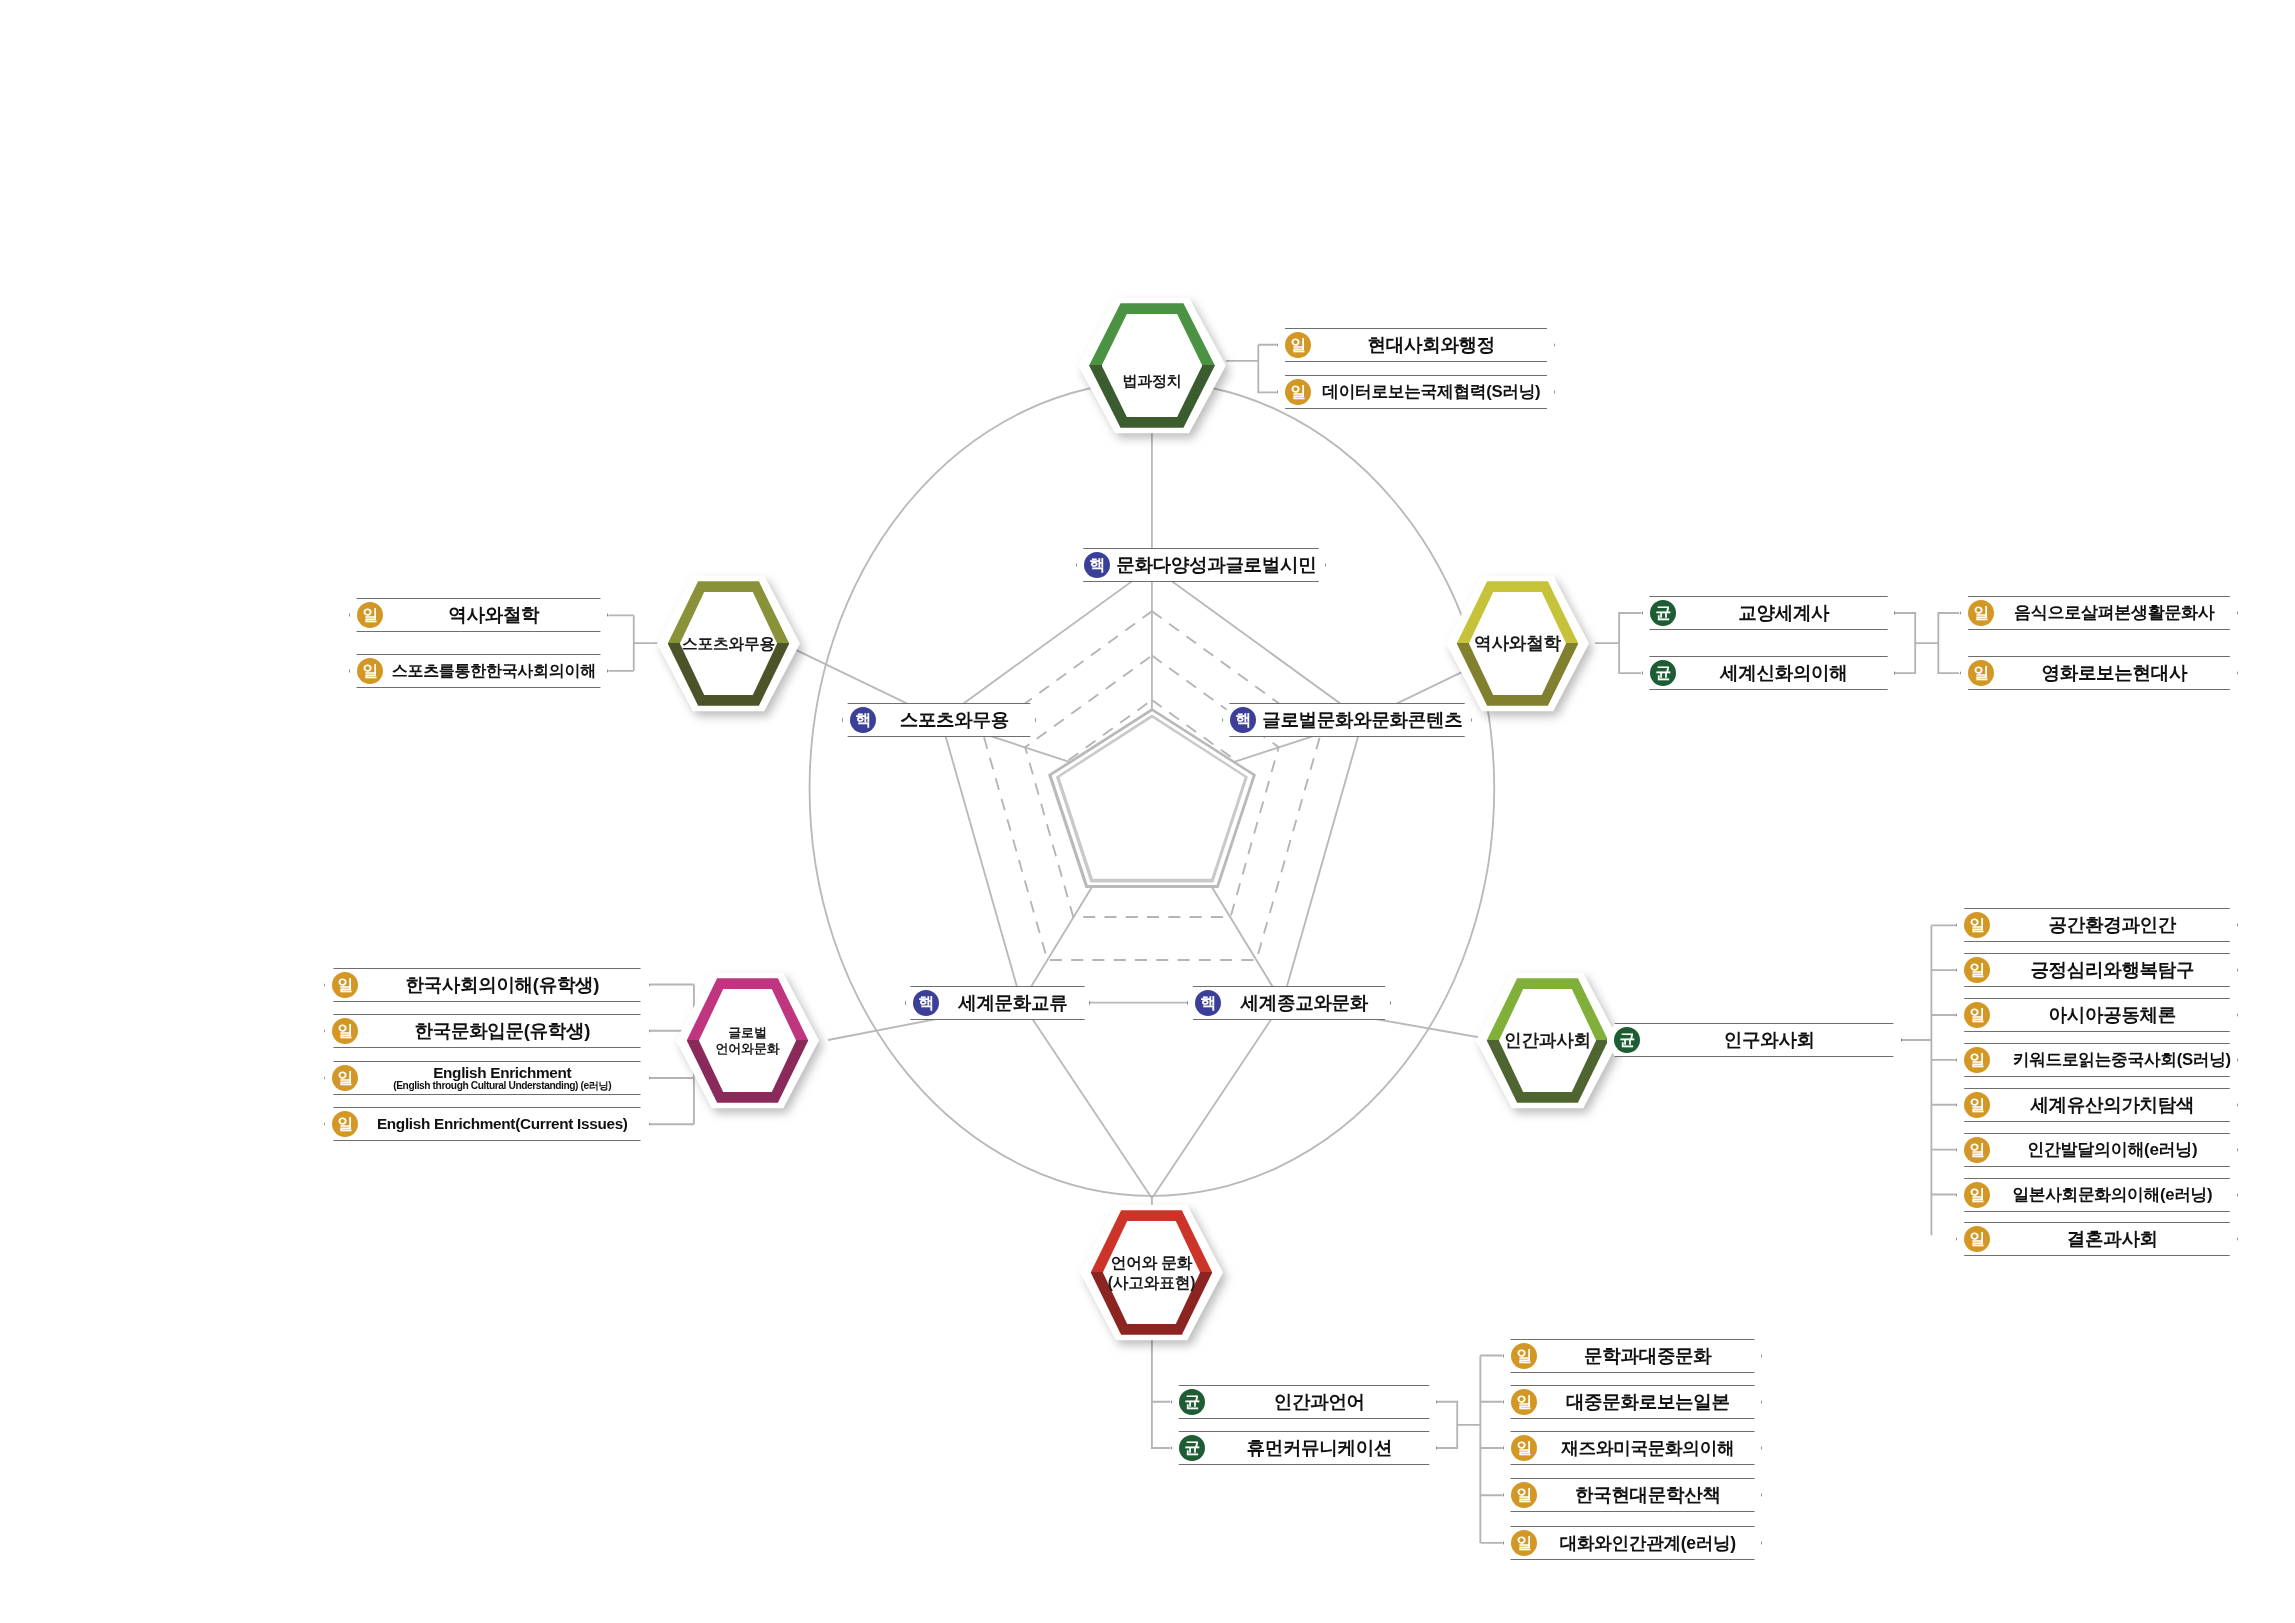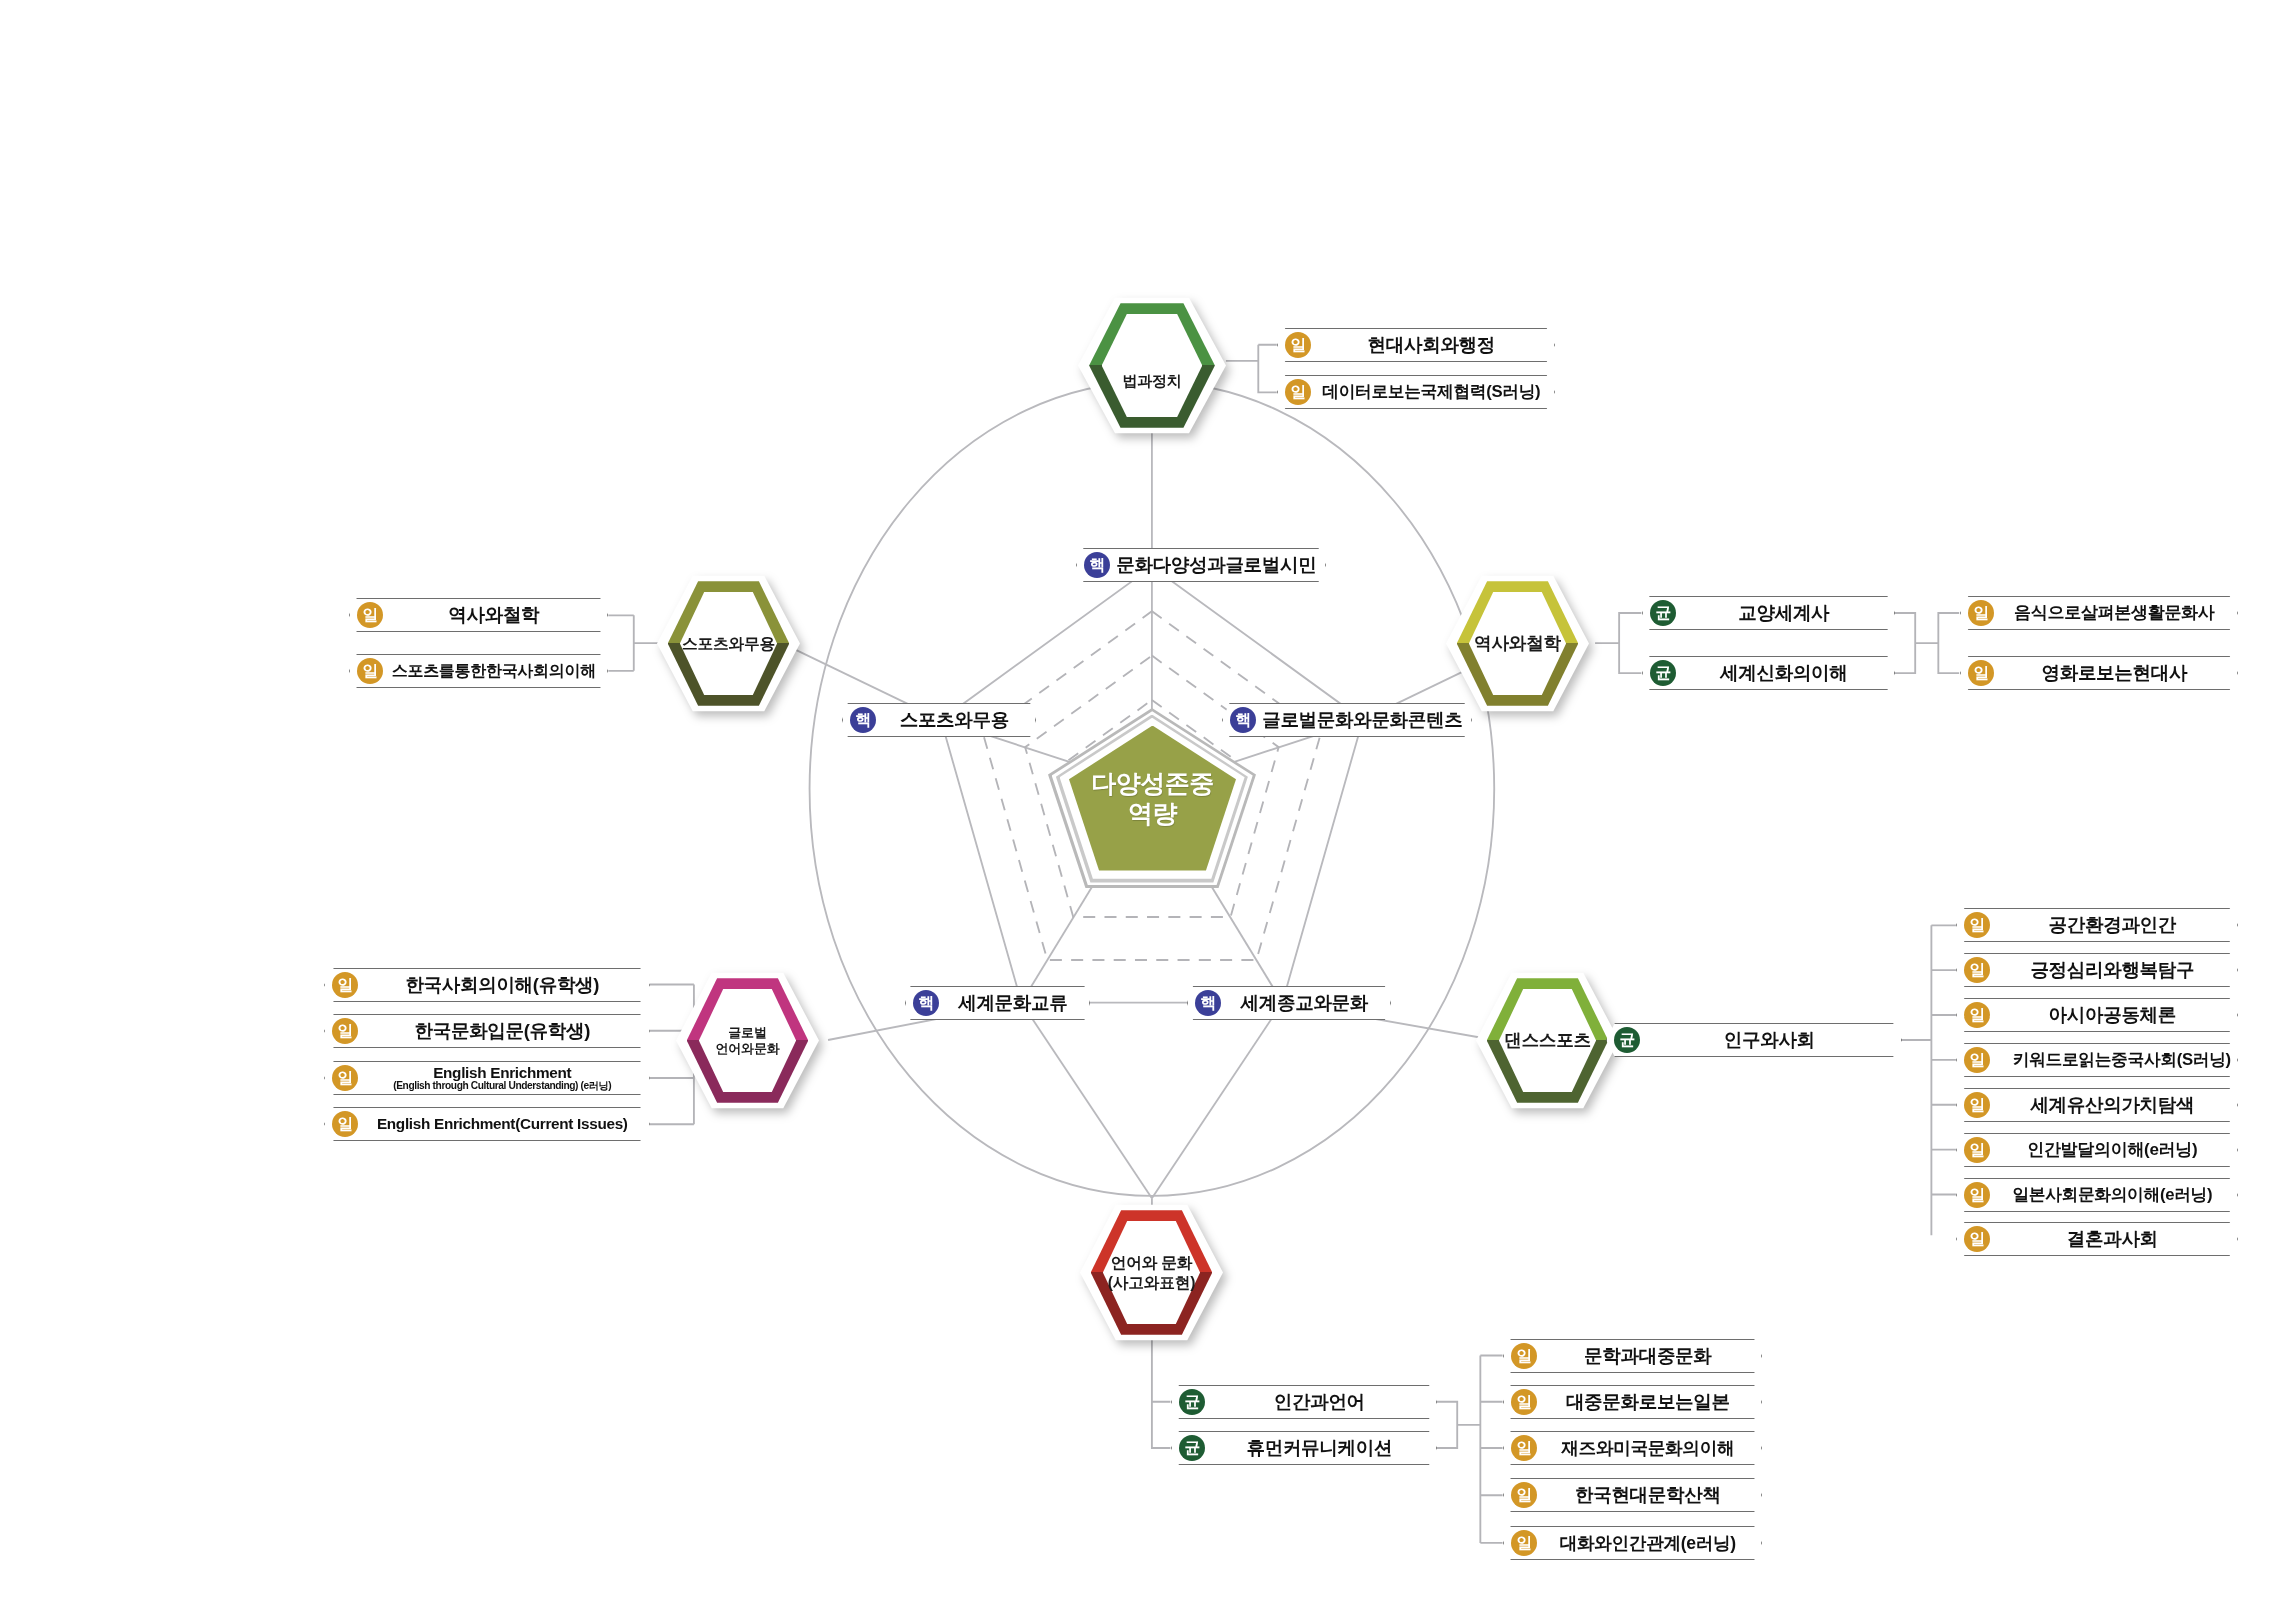--- a/index.html
+++ b/index.html
@@ -137,26 +137,20 @@
 
       <path d="M1425 1390 L1370 1390 M1370 1330 L1370 1450 M1370 1330 L1315 1330 M1370 1450 L1315 1450"></path>
     </g>
   </svg>
 
   <div class="pentawrap" style="left:1048px;top:708px;width:208px;height:180px;">
     <div class="pent pent-sh3" style="left:0;top:0;width:208px;height:180px;"></div>
     <div class="pent pent-sh2" style="left:3.7px;top:3.2px;width:201px;height:174px;"></div>
     <div class="pent pent-sh1" style="left:7.9px;top:6.5px;width:192px;height:168px;"></div>
     <div class="pent pent-sh0" style="left:11.6px;top:9.7px;width:185px;height:161px;"></div>
-    <div class="pent pent-core" style="left:21px;top:17.6px;width:167px;height:145px;">
-      <span style="font-size:25px;">
-        <span>다양성존중</span><br>
-        <span>역량</span>
-      </span>
-    </div>
   </div>
 
   <div class="pill big" style="left:1076px;top:548px;width:250px;">
     <span class="badge" style="background:#3b3f98;">핵</span>
     <span class="ptext">문화다양성과글로벌시민</span>
   </div>
 
   <div class="pill big" style="left:1222px;top:703px;width:250px;">
     <span class="badge" style="background:#3b3f98;">핵</span>
     <span class="ptext">글로벌문화와문화콘텐츠</span>
@@ -226,21 +220,21 @@
   </div>
 
   <div class="hexwrap" style="left:1476px;top:971px;width:143px;height:139px;">
     <div class="hexouter"></div>
     <div class="hexring">
       <div class="top" style="background:#80b03a;"></div>
       <div class="bot" style="background:#4e6431;"></div>
     </div>
     <div class="hexinner"></div>
     <div class="hexlabel" style="font-size:17.6px;">
-      <span>댄스스포츠</span>
+      <span>인간과사회</span>
     </div>
   </div>
   <div class="pill big shadow" style="left:1606px;top:1023px;width:296px;">
     <span class="badge" style="background:#1e5c33;">균</span>
     <span class="ptext">인구와사회</span>
   </div>
 
   <div class="pill big shadow" style="left:1956px;top:908px;width:282px;">
     <span class="badge" style="background:#d39726;">일</span>
     <span class="ptext">공간환경과인간</span>

